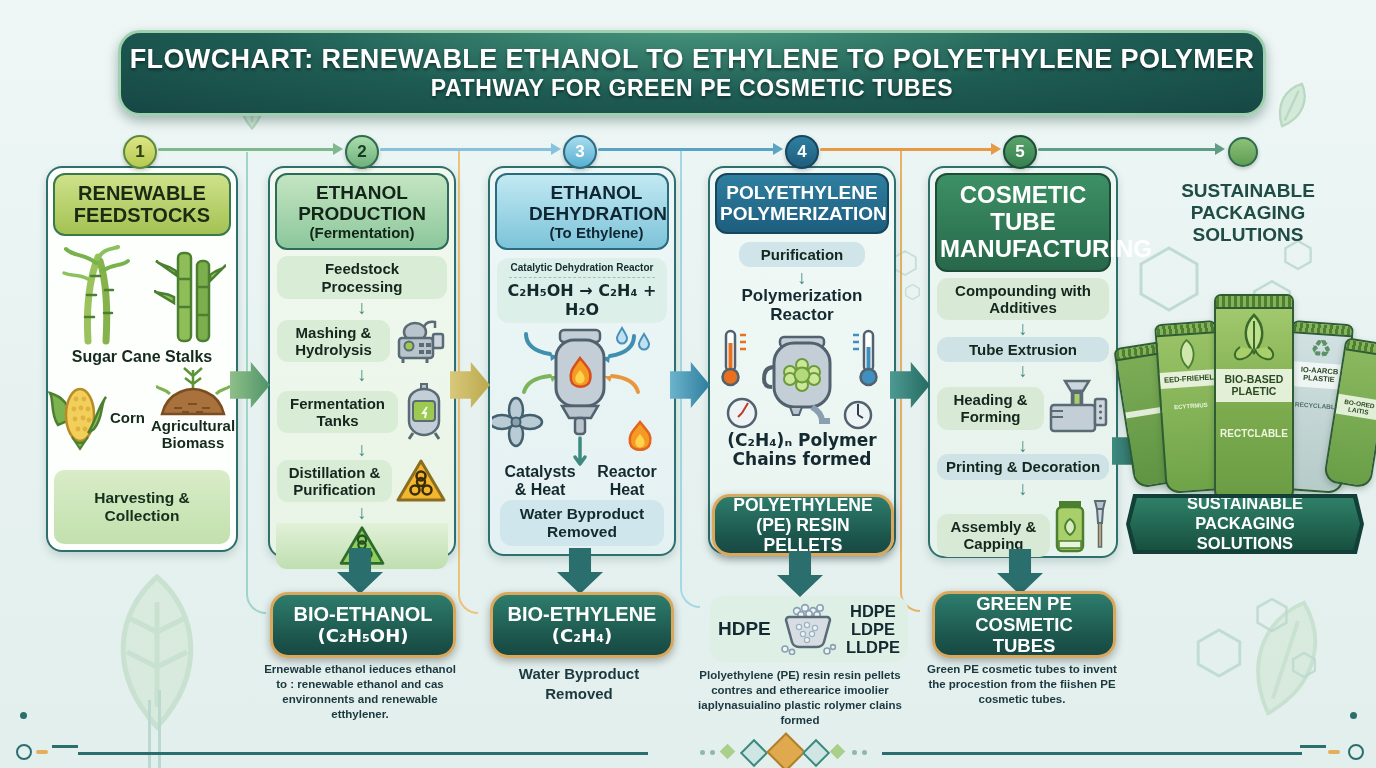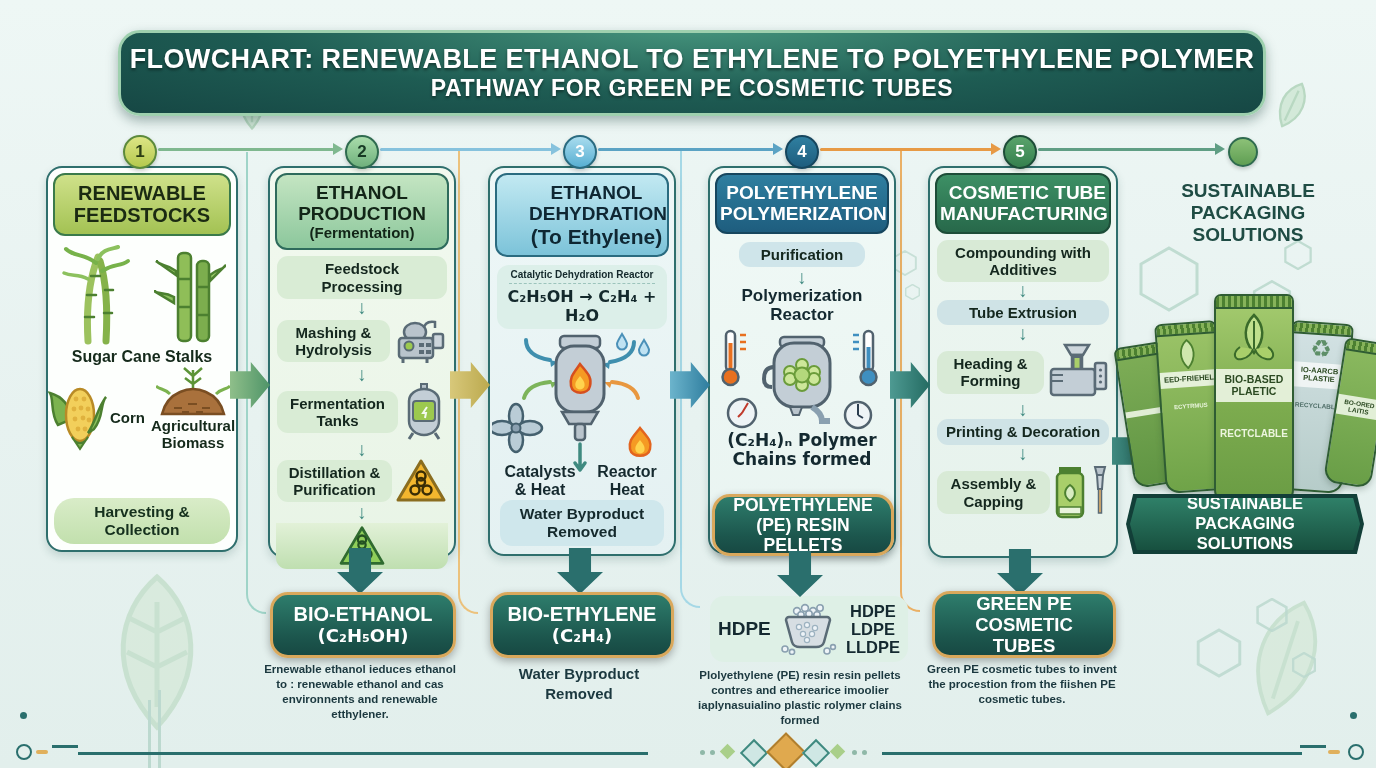--- a/index.html
+++ b/index.html
@@ -44,49 +44,49 @@
     border:3px solid #d9a85c;border-radius:18px;color:#fff;display:flex;flex-direction:column;
     align-items:center;justify-content:center;font-weight:bold;z-index:4;box-shadow:0 3px 8px rgba(0,0,0,.3);
     text-align:center;line-height:1.15;}
   .cap{position:absolute;font-size:11.5px;font-weight:bold;color:#1b383f;text-align:center;line-height:1.3;z-index:3;}
 
   
   .c1{left:46px;width:188px;height:382px;background:#fdfffd;}
   .c1 .col-header{background:linear-gradient(180deg,#cfe18a,#a3c253);border-color:#3a7a4a;color:#1b2a12;font-size:20px;}
   .c1lab{text-align:center;font-weight:bold;font-size:16px;color:#152a1b;line-height:1.1;}
   .c1r{display:flex;justify-content:space-around;align-items:flex-end;}
-  .c1foot{margin:4px 6px 6px;background:linear-gradient(180deg,#d9ecc8,#c2e0ad);border-radius:20px;
-    padding:5px 2px;text-align:center;font-weight:bold;font-size:15.5px;color:#15301d;}
+  .c1foot{margin:4px 6px 6px;background:linear-gradient(180deg,#d9ecc8,#c2e0ad);border-radius:10px;
+    padding:19px 2px;text-align:center;font-weight:bold;font-size:15.5px;color:#15301d;}
 
   .c2{left:268px;width:184px;height:388px;background:linear-gradient(180deg,#f2f9ef,#e8f4e6);}
   .c2 .col-header{background:linear-gradient(180deg,#c4e5c2,#8cc79c);border-color:#2e6b5c;color:#122517;font-size:19px;}
   .c2 .hsub{font-size:15px;}
   .c2 .sp{background:#d9ecd5;}
   .c2foot{margin:3px 6px 6px;background:linear-gradient(180deg,#e2f1d8,#bfdfb0);border-radius:0 0 11px 11px;
     display:flex;justify-content:center;padding:2px;}
 
   .c3{left:488px;width:184px;height:386px;background:linear-gradient(180deg,#eef7f7,#e4f1f2);}
   .c3 .col-header{background:linear-gradient(180deg,#c2e9f2,#7cc3d9);border-color:#2a6b80;color:#0f2733;font-size:19px;padding-left:32px;}
-  .c3 .hsub{font-size:21px;}
+  .c3 .hsub{font-size:15px;}
   .c3box1{margin:3px 7px;background:#dcefe9;border-radius:12px;text-align:center;font-weight:bold;color:#14292c;padding:4px 2px;}
   .c3box1 .t{font-size:10px;line-height:1.12;}
   .c3box1 .dash{border-top:1.5px dashed #9cc4bc;margin:3px 10px;}
   .c3box1 .f{font-size:16px;}
   .c3mid{position:relative;height:178px;}
   .c3lbls{display:flex;justify-content:space-between;padding:0 8px;font-weight:bold;font-size:16px;color:#15292e;text-align:center;line-height:1.1;margin-top:-38px;}
   .c3box2{margin:2px 10px;background:#cfe7ec;border-radius:12px;text-align:center;font-weight:bold;font-size:15.5px;color:#14292c;padding:5px 2px;line-height:1.15;}
 
   .c4{left:708px;width:184px;height:384px;background:linear-gradient(180deg,#f0f9f6,#e9f4f1);}
   .c4 .col-header{background:linear-gradient(180deg,#2f7fa0,#1e5d7e);border-color:#16465e;color:#fff;font-size:19px;}
   .c4 .sp{background:#cfe5ea;margin:2px 22px;}
   .c4t{text-align:center;font-weight:bold;font-size:17px;color:#142930;line-height:1.15;}
   .c4mid{position:relative;height:104px;}
 
   .c5{left:928px;width:186px;height:388px;background:linear-gradient(180deg,#eef7f2,#e6f2ec);}
-  .c5 .col-header{background:linear-gradient(180deg,#3d9065,#27684a);border-color:#1d4d38;color:#fff;font-size:19px;text-align:right;}
+  .c5 .col-header{background:linear-gradient(180deg,#3d9065,#27684a);border-color:#1d4d38;color:#fff;font-size:24px;}
   .c5 .sp1{background:#d8ead6;}
   .c5 .sp2{background:#cfe3e6;}
 
   
   .hdpebox{position:absolute;left:710px;top:596px;width:182px;height:66px;background:#def0e6;border-radius:14px;
     display:flex;align-items:center;justify-content:space-between;padding:0 8px;z-index:3;}
   .hdpeL{font-weight:bold;font-size:19px;color:#142930;}
   .hdpeR{font-weight:bold;font-size:16.5px;color:#142930;line-height:1.1;text-align:center;}
 
   
@@ -411,21 +411,21 @@
             <circle cx="53.5" cy="33" r="1.6"></circle>
             <circle cx="53.5" cy="39" r="1.6"></circle>
           </g>
       </svg>
     </div>
     <div class="da">↓</div>
     <div class="row">
         <div class="sp sp2">Printing &amp; Decoration</div>
       </div>
     <div class="da">↓</div>
-    <div class="row" style="margin-bottom:6px;">
+    <div class="row" style="margin-bottom:6px;align-items:flex-end;">
       <div class="sp sp1">Assembly &amp; Capping</div>
       <svg width="56" height="60" viewBox="0 0 56 60">
         <rect x="6" y="4" width="22" height="8" fill="#4c8030"></rect>
         <rect x="4" y="10" width="26" height="44" rx="5" fill="#a9cf6a" stroke="#4c8030" stroke-width="2.5"></rect>
         <path d="M17 22 C23 26 24 33 17 38 C10 33 11 26 17 22 Z" fill="#d8ecc2" stroke="#4c8030" stroke-width="2"></path>
         <rect x="6" y="44" width="22" height="7" fill="#e9f4dc" stroke="#4c8030" stroke-width="1.5"></rect>
         <path d="M42 4 h10 l-2 8 h-6 Z" fill="#b9c4cc" stroke="#5a6b76" stroke-width="2"></path>
         <path d="M44 12 h6 l-1 14 h-4 Z" fill="#cdd6dc" stroke="#5a6b76" stroke-width="2"></path>
         <rect x="45.5" y="26" width="3" height="24" fill="#e8b46a" stroke="#5a6b76" stroke-width="1.5"></rect>
       </svg>

